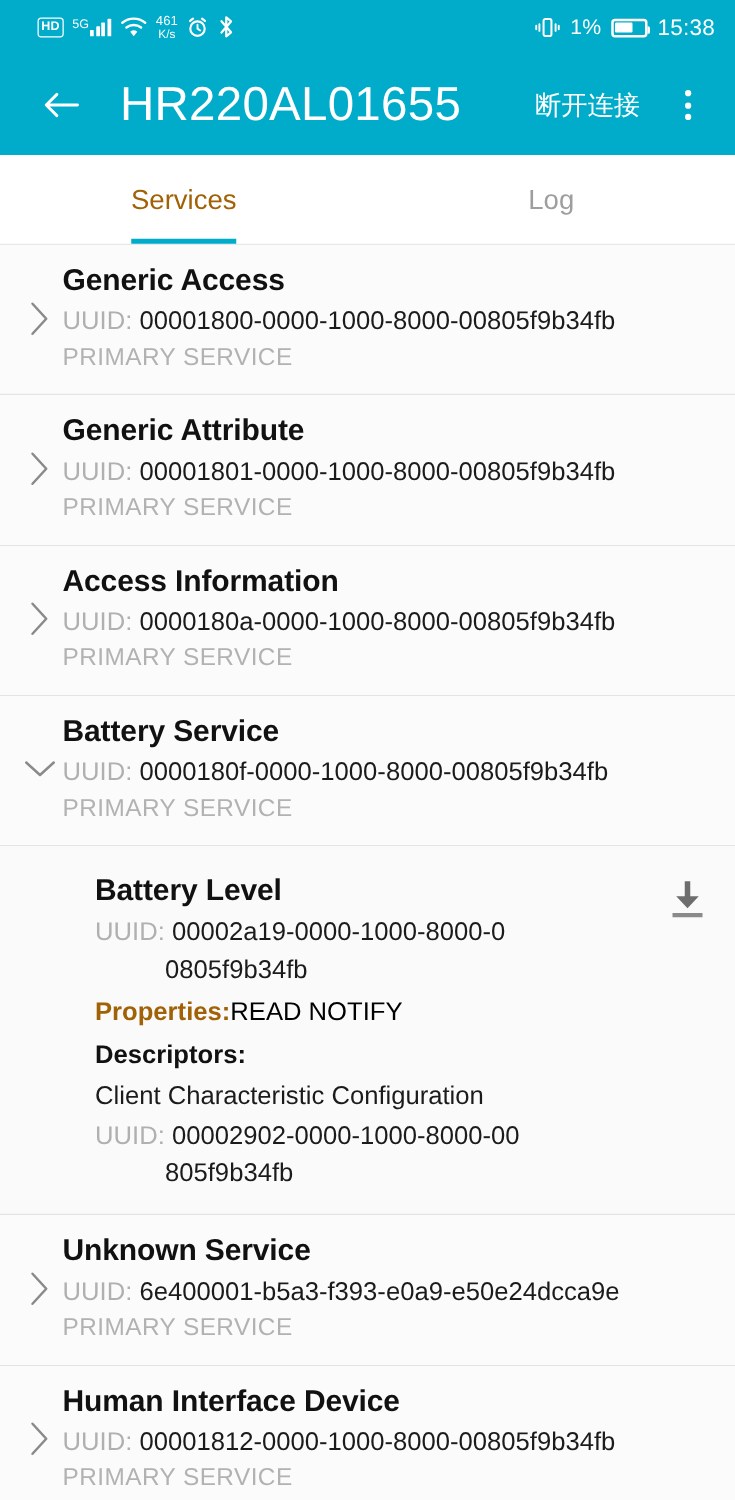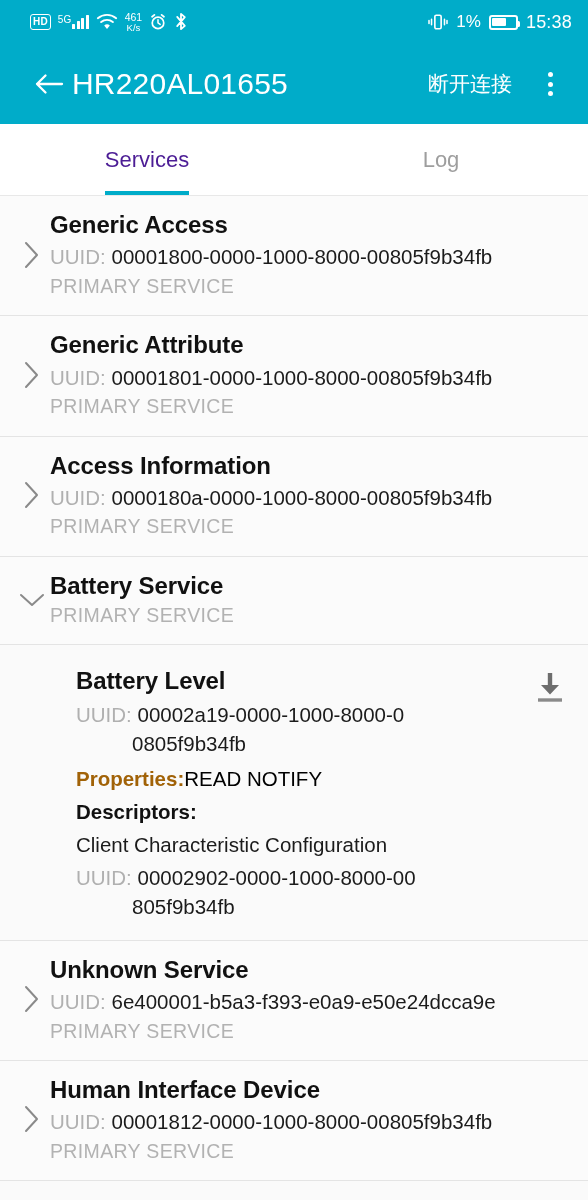--- a/index.html
+++ b/index.html
@@ -49,34 +49,34 @@
   .batt-fill { height:100%; width:62%; background:#fff; border-radius:1px; }
   .clock { font-size:18px; letter-spacing:0.2px; }
 
   
   .appbar {
     height:80px; background:#00acc9; color:#fff; display:flex; align-items:center;
     padding:0 18px 0 26px; flex:0 0 80px;
   }
   .back-btn { width:46px; height:46px; display:flex; align-items:center; justify-content:center; cursor:pointer; }
   .title {
-    font-size:30px; font-weight:400; flex:1;
+    font-size:38px; font-weight:400; margin-left:24px; flex:1;
     letter-spacing:0.2px; white-space:nowrap;
   }
   .action-text { font-size:21px; margin-right:18px; white-space:nowrap; cursor:pointer; }
   .kebab { width:40px; height:46px; display:flex; flex-direction:column; align-items:center; justify-content:center; gap:4.5px; cursor:pointer; }
   .kebab i { width:5px; height:5px; border-radius:50%; background:#fff; display:block; }
 
   
   .tabs { height:72px; background:#fff; display:flex; flex:0 0 72px; border-bottom:1px solid #e8e8e8; }
   .tab {
     flex:1; display:flex; align-items:center; justify-content:center;
     font-size:22px; color:#9e9e9e; position:relative; cursor:pointer;
   }
-  .tab.active { color:#4c1d95; }
+  .tab.active { color:#a16207; }
   .tab.active:after {
     content:""; position:absolute; bottom:0; left:50%; transform:translateX(-50%);
     width:84px; height:4px; background:#00acc9;
   }
 
   
   .list { flex:1; overflow:hidden; background:#fafafa; }
   .srv-row {
     background:#fbfbfb; border-bottom:1px solid #e4e4e4;
     display:flex; align-items:center; padding:14px 16px 16px 14px; position:relative; cursor:pointer;
@@ -224,20 +224,21 @@
     </div>
 
     <div class="srv-row">
       <div class="chev">
         <svg width="28" height="18" viewBox="0 0 28 18">
             <path d="M3 4l11 10L25 4" fill="none" stroke="#8a8a8a" stroke-width="2" stroke-linecap="round" stroke-linejoin="round"></path>
           </svg>
       </div>
       <div class="srv-body">
         <div class="srv-name">Battery Service</div>
+        <div class="srv-uuid"><span class="lbl">UUID:</span> <span>0000180f-0000-1000-8000-00805f9b34fb</span></div>
         <div class="srv-type">PRIMARY SERVICE</div>
       </div>
     </div>
 
     <div class="char-block">
       <div class="char-head">
         <div class="char-main">
           <div class="char-name">Battery Level</div>
           <div class="kv uuid-wrap">
             <span class="lbl">UUID:</span>

